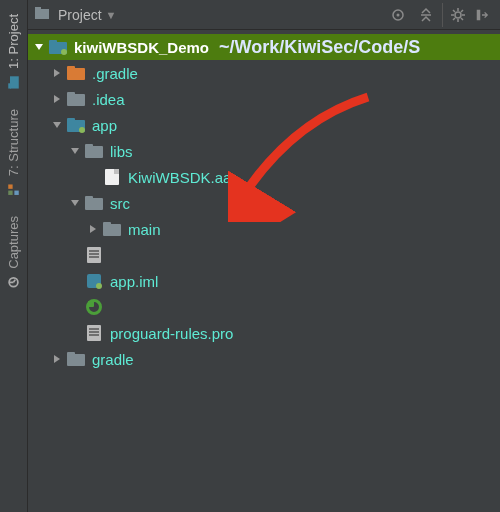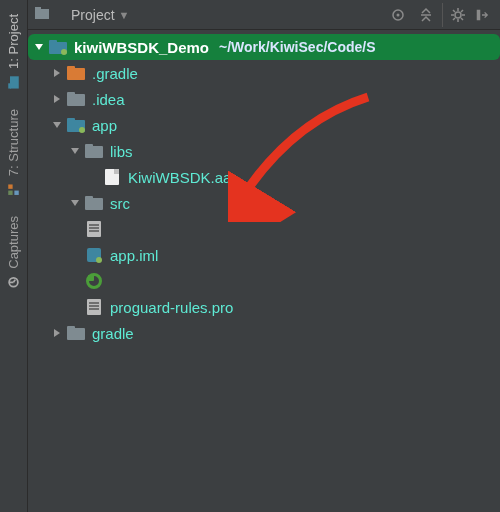--- a/index.html
+++ b/index.html
@@ -47,46 +47,45 @@
   .toolbar {
     height: 30px;
     background: #3c3f41;
     border-bottom: 1px solid #2b2b2b;
     display: flex;
     align-items: center;
     padding: 0 6px;
     gap: 4px;
   }
   .toolbar .proj-icon { flex: 0 0 auto; }
-  .toolbar .title { color: #bbbbbb; font-size: 14px; margin-left: 17px; }
+  .toolbar .title { color: #bbbbbb; font-size: 14px; margin-left: 4px; }
   .toolbar .spacer { flex: 1; }
   .toolbar .dd { color: #888; font-size: 11px; margin-right: 6px; }
   .tb-btn { width: 24px; height: 24px; display: flex; align-items: center; justify-content: center; color: #8a8a8a; cursor: pointer; }
   .tree { padding: 4px 0; position: relative; }
   .row {
     display: flex;
     align-items: center;
     height: 26px;
     padding-left: 4px;
     white-space: nowrap;
     cursor: pointer;
   }
   .row.selected {
-    background: #15803d;
+    background: #4d7c0f;
     color: #ffffff;
-    border-radius: 6px;
   }
   .indent { display: inline-block; width: 18px; flex: 0 0 auto; }
   .arrow { width: 14px; height: 14px; flex: 0 0 auto; display: flex; align-items: center; justify-content: center; margin-right: 2px; }
   .arrow svg { fill: #9a9a9a; }
   .row.selected .arrow svg { fill: #ffffff; }
   .icon { width: 20px; height: 18px; flex: 0 0 auto; display: flex; align-items: center; justify-content: center; margin-right: 6px; }
   .label { color: #5eead4; }
   .row.selected .label { color: #ffffff; font-weight: 600; }
-  .label.dim { color: #888; margin-left: 10px; font-size: 14px; }
+  .label.dim { color: #888; margin-left: 10px; font-size: 18px; }
   .row.selected .label.dim { color: #dbe6ff; }
   .folder-gray svg .f-body { fill: #7f8b91; }
   .folder-blue svg .f-body { fill: #3e86a0; }
   .folder-orange svg .f-body { fill: #d97b35; }
   .folder-blue svg .dot { fill: #8ab85a; }
   .file-plain { background: #f0f0f0; width: 14px; height: 16px; border-radius: 1px; position: relative; }
   .file-plain::after { content:""; position:absolute; top:0; right:0; width:5px; height:5px; background:#c0c0c0; }
   .file-text { width: 14px; height: 16px; background: linear-gradient(#bbb,#bbb); border-radius:1px; position:relative; }
   .file-text::before { content:""; position:absolute; left:2px; right:2px; top:3px; height:2px; background:#6f6f6f; box-shadow: 0 3px 0 #6f6f6f, 0 6px 0 #6f6f6f; }
   .gradle-icon { width: 16px; height: 16px; border-radius: 50%; border: 3px solid #4b9e39; position: relative; }
@@ -281,20 +280,37 @@
       <span class="icon folder-gray">
         <svg width="18" height="16" viewBox="0 0 18 16">
             <rect class="f-body" x="0" y="3" width="18" height="12" rx="1"></rect>
             <rect class="f-body" x="0" y="1" width="8" height="4" rx="1"></rect>
           </svg>
       </span>
       <span class="label">src</span>
     </div>
 
 
+    <div class="row">
+      <span class="indent"></span>
+        <span class="indent"></span>
+        <span class="indent"></span>
+      <span class="arrow">
+          <svg width="10" height="10" viewBox="0 0 10 10">
+            <path d="M2 1 L8 5 L2 9 Z"></path>
+          </svg>
+        </span>
+      <span class="icon folder-gray">
+        <svg width="18" height="16" viewBox="0 0 18 16">
+            <rect class="f-body" x="0" y="3" width="18" height="12" rx="1"></rect>
+            <rect class="f-body" x="0" y="1" width="8" height="4" rx="1"></rect>
+          </svg>
+      </span>
+      <span class="label">main</span>
+    </div>
 
 
     <div class="row">
       <span class="indent"></span>
         <span class="indent"></span>
       <span class="arrow"></span>
       <span class="icon">
           <span class="file-text"></span>
         </span>
     </div>

